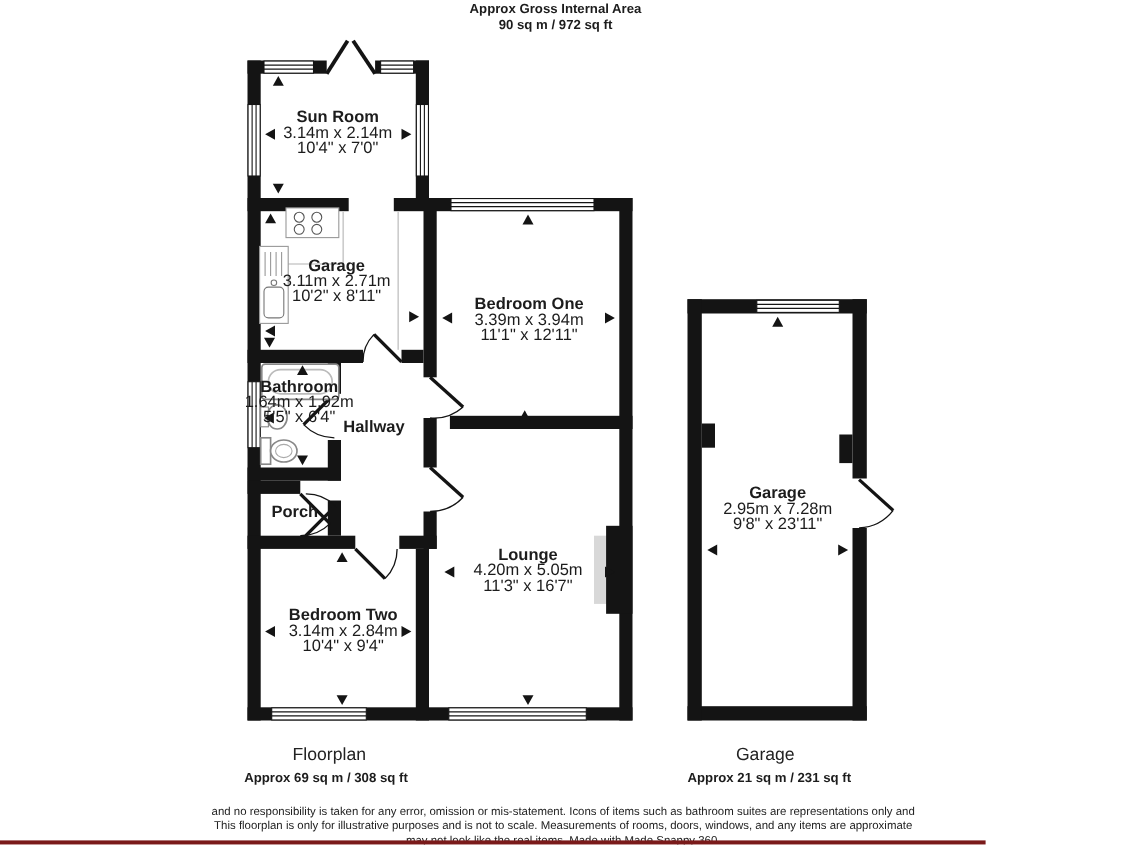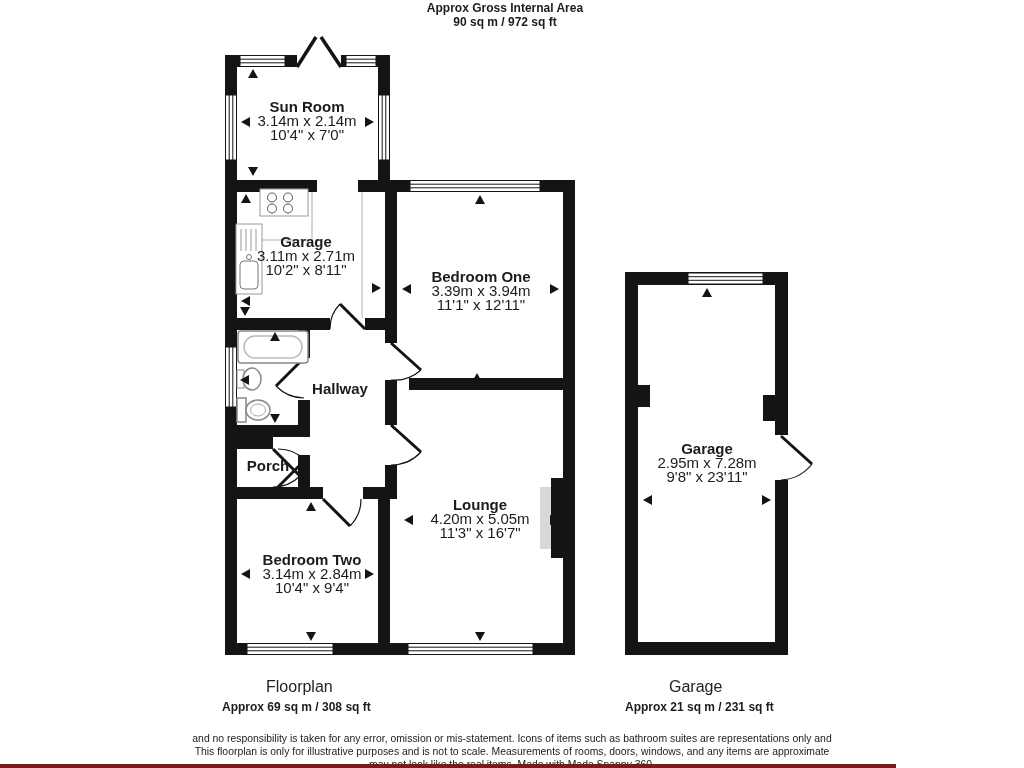--- a/index.html
+++ b/index.html
@@ -229,20 +229,25 @@
   <div class="overlay room-label" style="left:306px;top:256px">
     <div class="rname">Garage</div>
     <div class="rdim">3.11m x 2.71m</div>
     <div class="rdim">10'2" x 8'11"</div>
   </div>
   <div class="overlay room-label" style="left:481px;top:291px">
     <div class="rname">Bedroom One</div>
     <div class="rdim">3.39m x 3.94m</div>
     <div class="rdim">11'1" x 12'11"</div>
   </div>
+  <div class="overlay room-label" style="left:272px;top:366px">
+    <div class="rname">Bathroom</div>
+    <div class="rdim">1.64m x 1.92m</div>
+    <div class="rdim">5'5" x 6'4"</div>
+  </div>
   <div class="overlay room-label" style="left:340px;top:389px">
     <div class="rname">Hallway</div>
   </div>
   <div class="overlay room-label" style="left:268px;top:466px">
     <div class="rname">Porch</div>
   </div>
   <div class="overlay room-label" style="left:312px;top:574px">
     <div class="rname">Bedroom Two</div>
     <div class="rdim">3.14m x 2.84m</div>
     <div class="rdim">10'4" x 9'4"</div>

